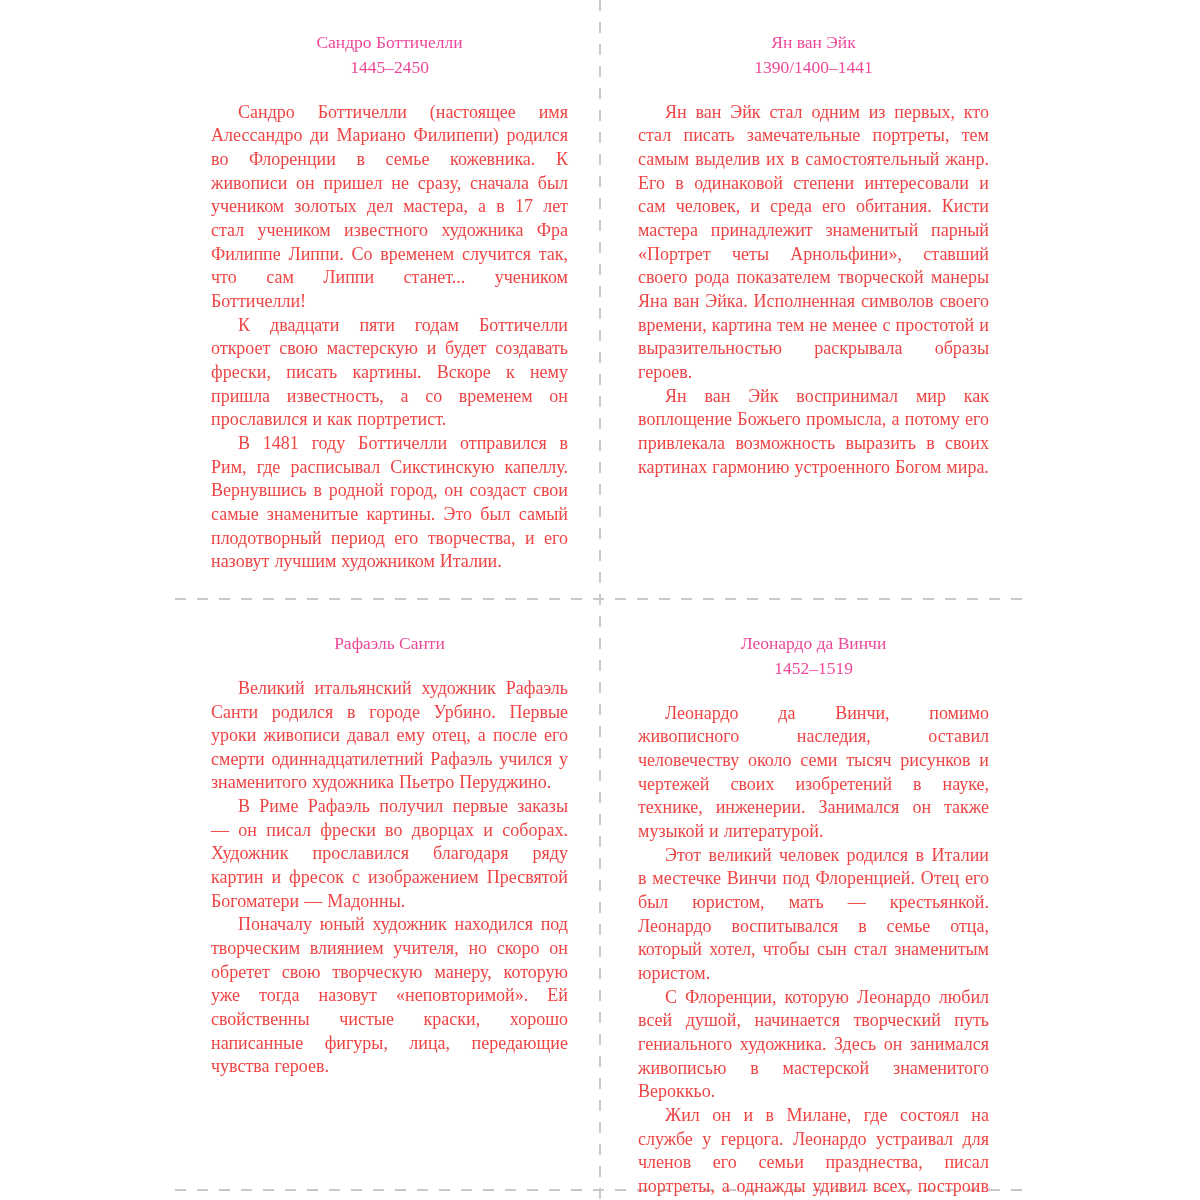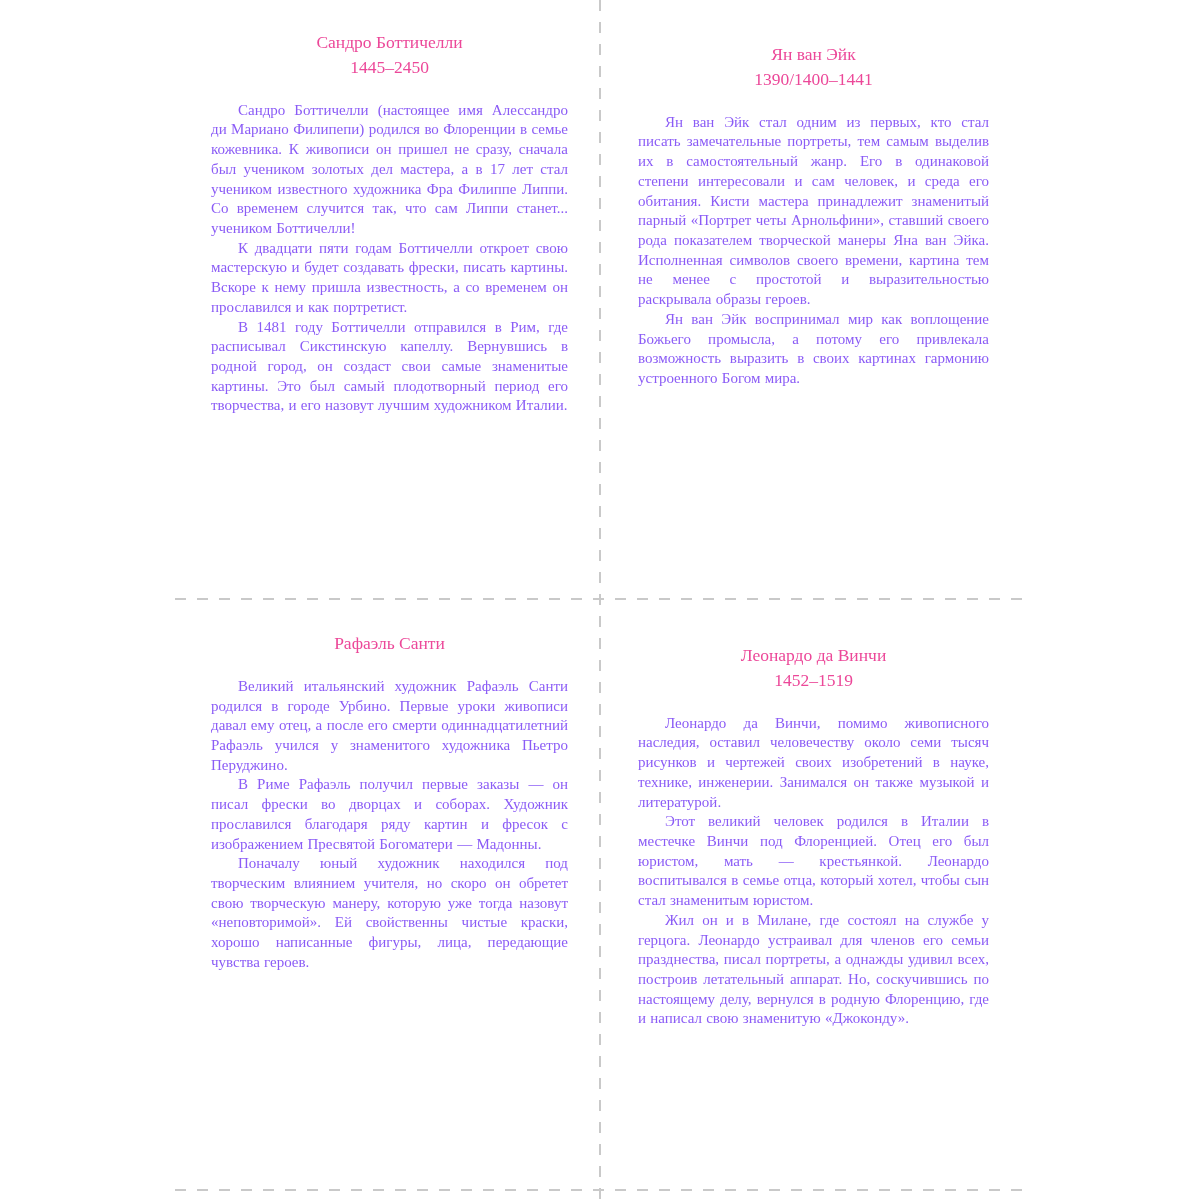--- a/index.html
+++ b/index.html
@@ -45,44 +45,44 @@
     width: 850px;
     height: 1190px;
     display: grid;
     grid-template-columns: 425px 425px;
     grid-template-rows: 599px 591px;
   }
   .card {
     box-sizing: border-box;
     padding: 30px 32px 10px 36px;
   }
-  .card.right { padding: 30px 36px 10px 38px; margin-top: 12px; }
+  .card.right { padding: 30px 36px 10px 38px; }
   .card.row2 { padding-top: 32px; }
 
   .card-title, .card-years {
     text-align: center;
     font-size: 17.5px;
     line-height: 1.42;
     font-weight: normal;
     margin: 0;
     color: #ec4899;
   }
   .card-body {
     margin-top: 21px;
   }
   .card-body p {
     margin: 0;
-    font-size: 15px;
+    font-size: 18px;
     line-height: 1.315;
     text-align: justify;
     text-indent: 27px;
     hyphens: auto;
     -webkit-hyphens: auto;
     word-spacing: 0.5px;
-    color: #8b5cf6;
+    color: #ef4444;
   }
 </style>
 </head>
 <body>
 
 <div class="sheet">
 
   <div class="cut-v"></div>
   <div class="cut-h mid"></div>
   <div class="cut-h bottom"></div>
@@ -116,18 +116,19 @@
         <p>Поначалу юный художник находился под творческим влиянием учителя, но скоро он обретет свою творческую манеру, которую уже тогда назовут «неповторимой». Ей свойственны чистые краски, хорошо написанные фигуры, лица, передающие чувства героев.</p>
       </div>
     </div>
 
     <div class="card right row2">
       <h2 class="card-title">Леонардо да Винчи</h2>
       <div class="card-years">1452–1519</div>
       <div class="card-body">
         <p>Леонардо да Винчи, помимо живописного наследия, оставил человечеству около семи тысяч рисунков и чертежей своих изобретений в науке, технике, инженерии. Занимался он также музыкой и литературой.</p>
         <p>Этот великий человек родился в Италии в местечке Винчи под Флоренцией. Отец его был юристом, мать — крестьянкой. Леонардо воспитывался в семье отца, который хотел, чтобы сын стал знаменитым юристом.</p>
+        <p>С Флоренции, которую Леонардо любил всей душой, начинается творческий путь гениального художника. Здесь он занимался живописью в мастерской знаменитого Вероккьо.</p>
         <p>Жил он и в Милане, где состоял на службе у герцога. Леонардо устраивал для членов его семьи празднества, писал портреты, а однажды удивил всех, построив летательный аппарат. Но, соскучившись по настоящему делу, вернулся в родную Флоренцию, где и написал свою знаменитую «Джоконду».</p>
       </div>
     </div>
 
   </div>
 </div>
 
 </body></html>

